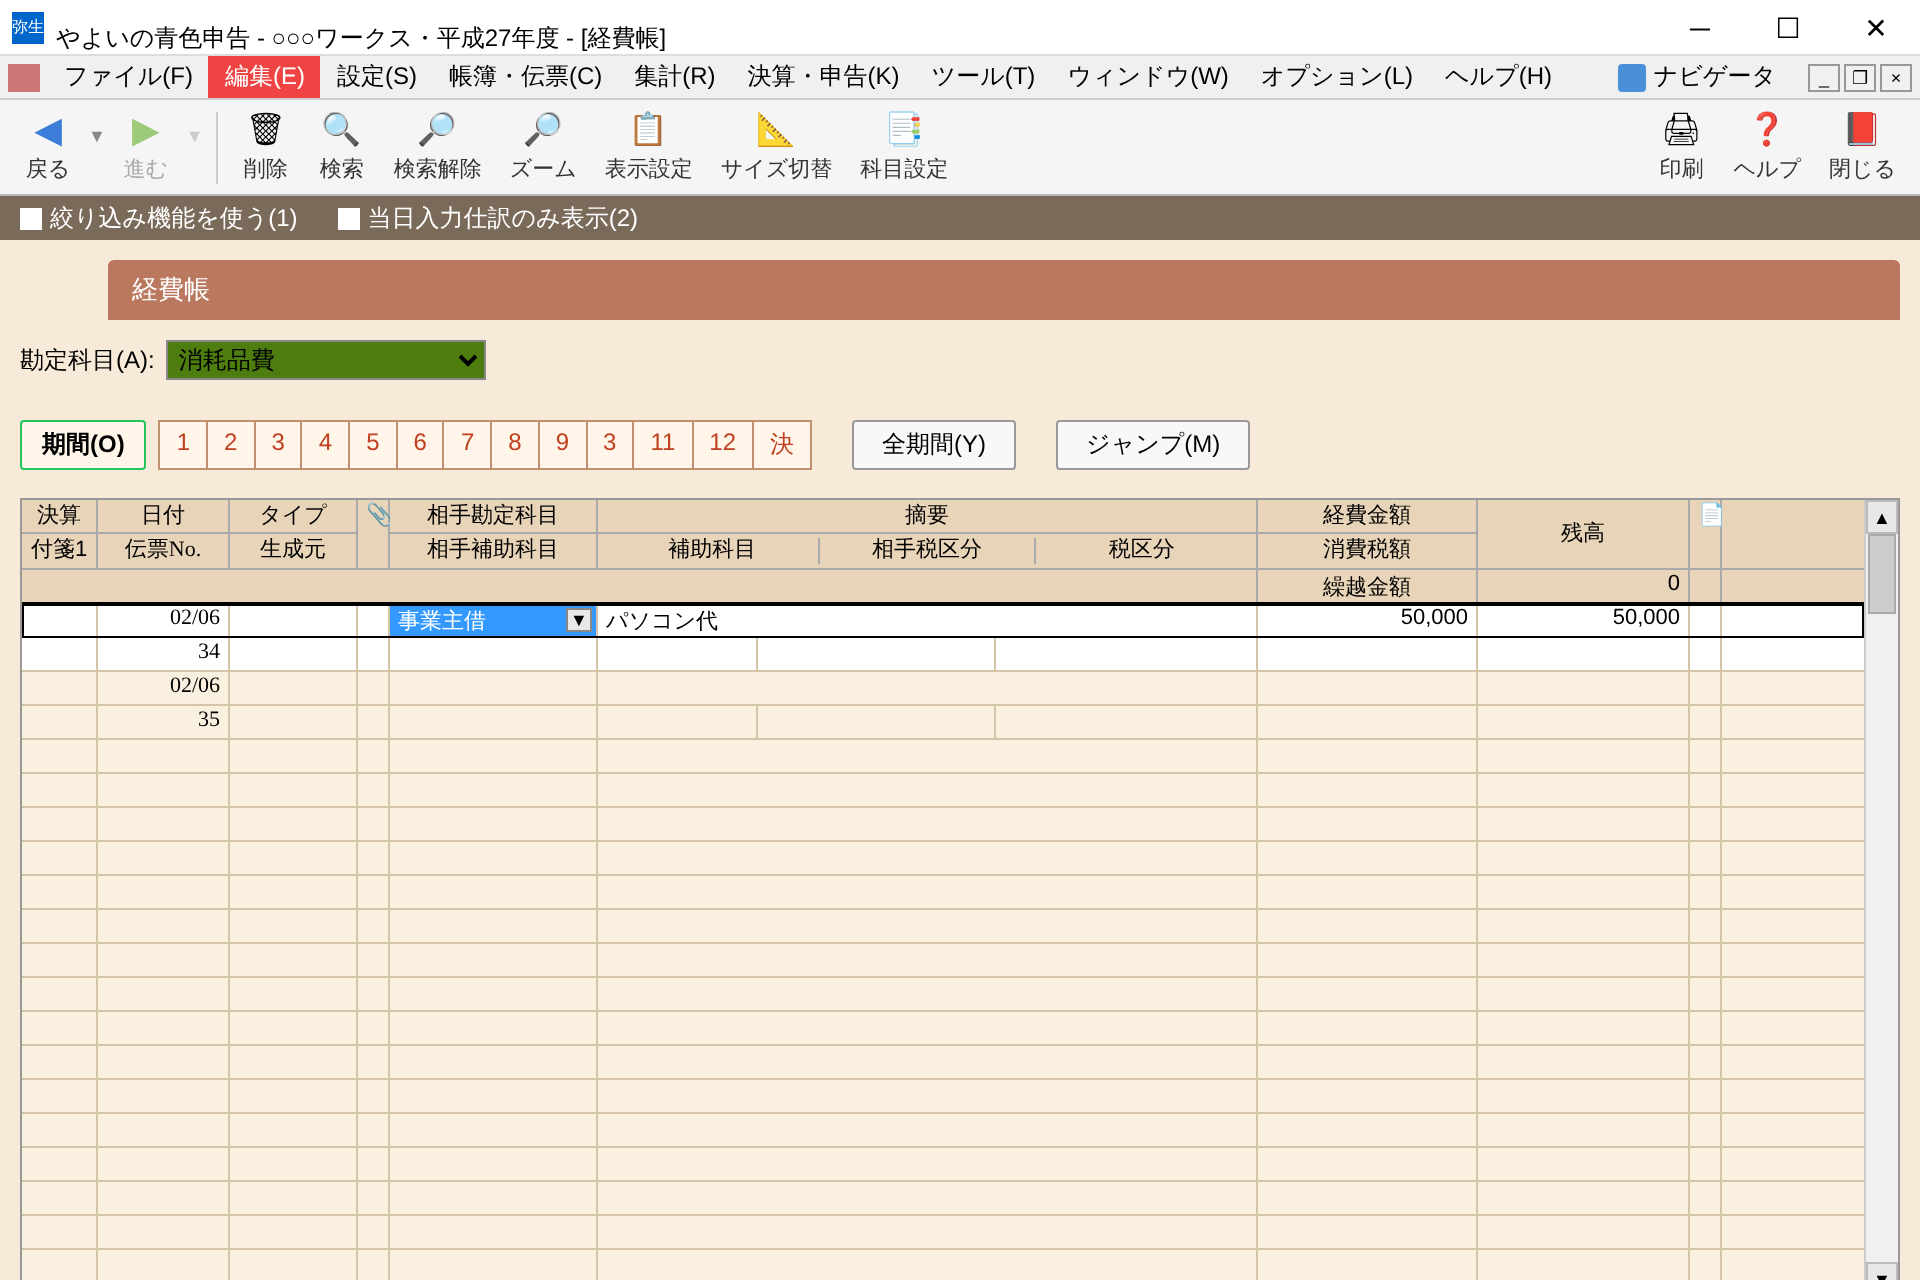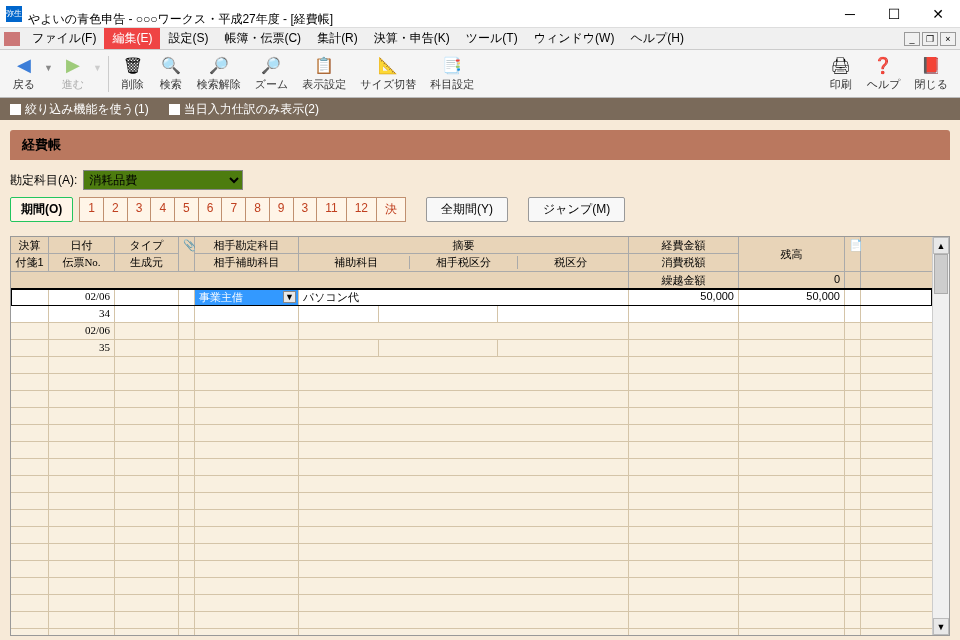--- a/index.html
+++ b/index.html
@@ -25,24 +25,24 @@
 .toolbar .tb-icon { width: 20px; height: 20px; margin-bottom: 2px; display: flex; align-items: center; justify-content: center; font-size: 16px; }
 .toolbar .tb-label { font-size: 11px; color: #333; white-space: nowrap; }
 .toolbar .tb-arrow { font-size: 18px; }
 .toolbar .spacer { flex: 1; }
 
 .filterbar { height: 22px; background: #7a6a5a; color: #fff; display: flex; align-items: center; padding: 0 10px; gap: 20px; font-size: 12px; }
 .filterbar .chk { display: flex; align-items: center; gap: 4px; cursor: pointer; }
 .filterbar .chk-box { width: 11px; height: 11px; border: 1px solid #fff; background: #fff; }
 
 .content { background: #f7ead8; height: calc(640px - 28px - 22px - 48px - 22px); padding: 10px 10px 0 10px; position: relative; }
-.section-title { background: #ba785f; color: #000000; padding: 6px 12px; font-size: 13px; font-weight: bold; border-radius: 3px 3px 0 0; }
+.section-title { background: #ba785f; color: #ffffff; padding: 6px 12px; font-size: 13px; font-weight: normal; border-radius: 3px 3px 0 0; margin-left: 44px; }
 .section-body { background: #f7ead8; padding: 10px 0 6px 0; }
 
-.account-row { display: flex; align-items: center; gap: 6px; margin-bottom: 7px; }
+.account-row { display: flex; align-items: center; gap: 6px; margin-bottom: 20px; }
 .account-row label { font-size: 12px; }
 .account-row select { font-size: 12px; padding: 1px; width: 160px; border: 1px solid #888; background: #4d7c0f; }
 
 .period-row { display: flex; align-items: center; gap: 6px; }
 .period-btn { border: 1px solid #22c55e; background: #fff5e8; padding: 3px 10px; font-size: 12px; cursor: pointer; border-radius: 2px; }
 .period-btn.main { font-weight: bold; }
 .month-tabs { display: flex; gap: 0; }
 .month-tab { border: 1px solid #c09070; border-left: none; background: #fff5e8; padding: 3px 8px; font-size: 12px; color: #c04020; cursor: pointer; min-width: 20px; text-align: center; }
 .month-tab:first-child { border-left: 1px solid #c09070; }
 .jump-btn { border: 1px solid #999; background: #f8f8f8; padding: 3px 14px; font-size: 12px; cursor: pointer; border-radius: 2px; margin-left: 14px; }
@@ -103,22 +103,27 @@
 <div class="menubar">
   <span style="width:16px;height:14px;background:#c77;margin-right:4px;"></span>
   <div class="menu-item">ファイル(F)</div>
   <div class="menu-item highlighted">編集(E)</div>
   <div class="menu-item">設定(S)</div>
   <div class="menu-item">帳簿・伝票(C)</div>
   <div class="menu-item">集計(R)</div>
   <div class="menu-item">決算・申告(K)</div>
   <div class="menu-item">ツール(T)</div>
   <div class="menu-item">ウィンドウ(W)</div>
+  <div class="menu-item">オプション(L)</div>
   <div class="menu-item">ヘルプ(H)</div>
   <div class="spacer"></div>
+  <div class="nav-btn">
+    <span class="nav-icon"></span>
+    <span>ナビゲータ</span>
+  </div>
   <div class="mdi-btns">
     <div class="mdi-btn">_</div>
     <div class="mdi-btn">❐</div>
     <div class="mdi-btn">×</div>
   </div>
 </div>
 
 <div class="toolbar">
   <div class="tb-group">
     <div class="tb-btn">

